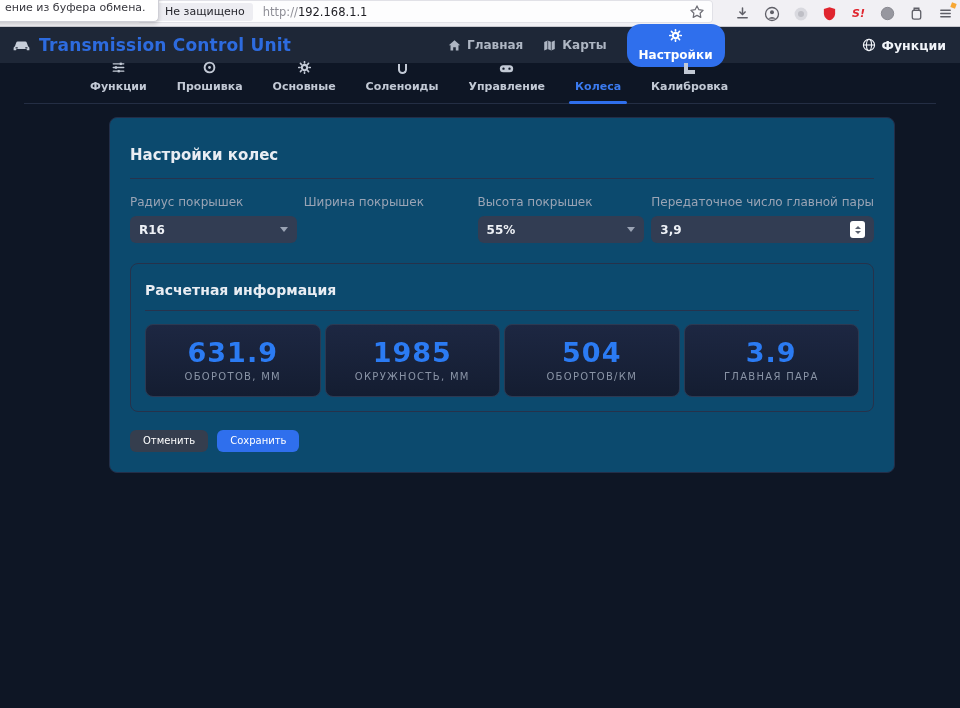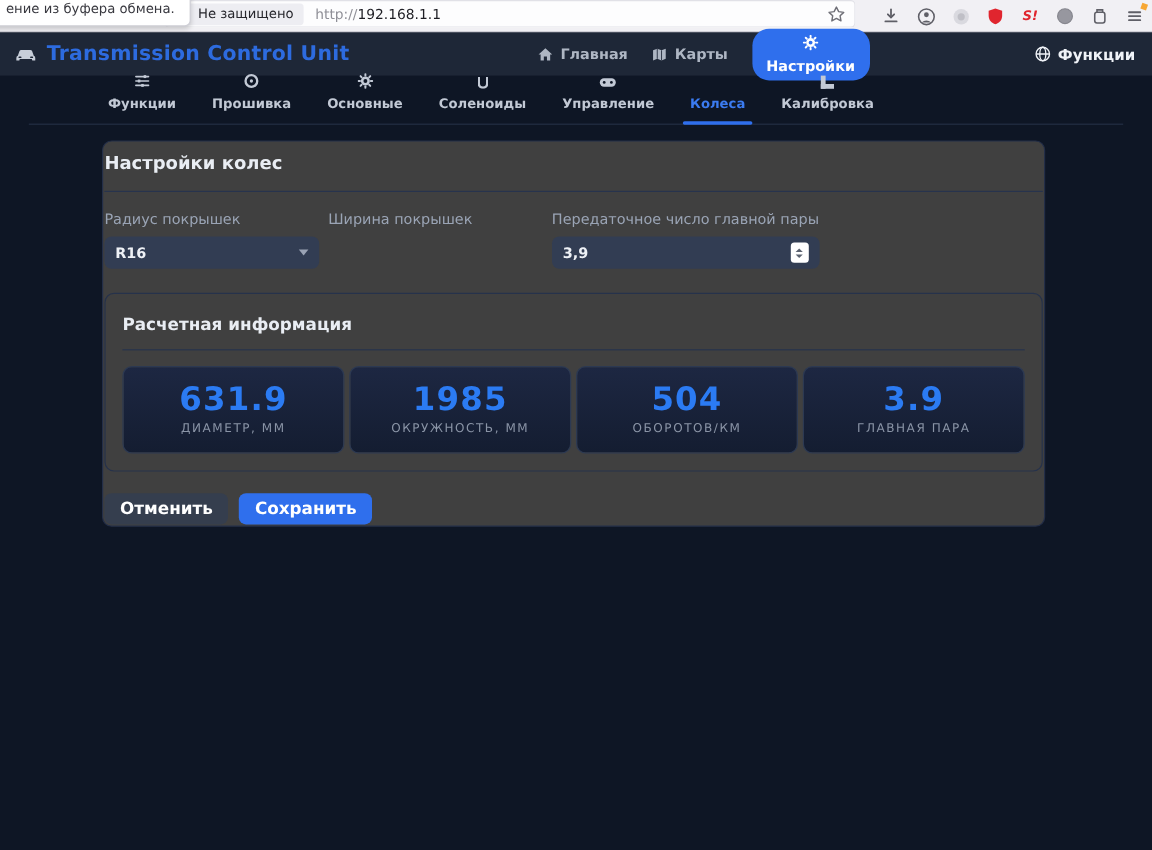--- a/index.html
+++ b/index.html
@@ -39,22 +39,22 @@
   
   .tabsrow { margin:0 24px; height:41px; border-bottom:1px solid #242e44; display:flex; align-items:flex-end;
              gap:30px; padding-left:66px; }
   .tab { display:flex; align-items:center; gap:6px; color:#c2c9d5; font-size:11px; font-weight:700;
          padding-bottom:10px; position:relative; white-space:nowrap;flex-direction:column; }
   .tab.active { color:#3b7bf0;justify-content:center; }
   .tab.active::after { content:""; position:absolute; left:-6px; right:-6px; bottom:-1px; height:3px;
                        background:#2f6fed; border-radius:2px; }
 
   
-  .card { width:786px; margin:13px auto 0 85px; background:#404040; border:1px solid #232e48;
-          border-radius:8px; padding:1px; }
+  .card { width:786px; margin:13px auto 0 109px; background:#0c4a6e; border:1px solid #232e48;
+          border-radius:8px; padding:20px; }
   .card-title { color:#e9edf3; font-size:15px; font-weight:bold; padding:8px 0 14px;
                 border-bottom:1px solid #27334d; margin-bottom:16px; }
   .fields { display:grid; grid-template-columns:repeat(4,1fr); gap:7px; margin-bottom:20px; }
   .field-label { display:block; color:#9aa4b5; font-size:12px; margin-bottom:7px; white-space:nowrap; }
   .select, .numwrap { height:27px; background:#323d53; border-radius:6px; display:flex; align-items:center;
             padding:0 9px; color:#eef1f6; font-size:12px; font-weight:600; justify-content:space-between;text-align:right; }
   .caret { width:0; height:0; border-left:4.5px solid transparent; border-right:4.5px solid transparent;
            border-top:5.5px solid #9aa3b4; }
   .spinner { width:15px; height:17px; background:#ffffff; border-radius:3px; display:flex;
              flex-direction:column; align-items:center; justify-content:center; gap:2px; }
@@ -66,21 +66,21 @@
   .inner-title { color:#e9edf3; font-size:14px; font-weight:bold; padding:4px 0 12px;
                  border-bottom:1px solid #27334d; margin-bottom:13px; }
   .stats { display:grid; grid-template-columns:repeat(4,1fr); gap:4px; }
   .tile { height:73px; border:1px solid #2c3952; border-radius:8px;
           background:linear-gradient(180deg,#1d2742 0%, #141d31 100%);
           display:flex; flex-direction:column; align-items:center; justify-content:center; gap:5px; }
   .tile-num { color:#2b7bf3; font-size:27px; font-weight:bold; letter-spacing:1px; line-height:1; }
   .tile-lbl { color:#8a94a6; font-size:10px; letter-spacing:1.3px; }
 
   .actions { display:flex; gap:9px; }
-  .btn { border:none; border-radius:6px; color:#fff; font-family:inherit; font-size:14px; font-weight:700;
+  .btn { border:none; border-radius:6px; color:#fff; font-family:inherit; font-size:10px; font-weight:400;
          padding:6px 13px; line-height:1; cursor:pointer; }
   .btn-cancel { background:#353e4e; }
   .btn-save { background:#2f6fed; }
 
   svg { display:block; }
   .magnet-u { width:9px; height:10px; border:2.5px solid currentColor; border-top:none;
               border-radius:0 0 7px 7px; }
   .ruler-l { width:11px; height:11px; border-left:4px solid currentColor; border-bottom:4px solid currentColor; }
 </style>
 </head>
@@ -300,37 +300,44 @@
         <span class="field-label">Радиус покрышек</span>
         <div class="select">
           <span>R16</span>
           <span class="caret"></span>
         </div>
       </div>
       <div class="field">
         <span class="field-label">Ширина покрышек</span>
       </div>
       <div class="field">
+        <span class="field-label">Высота покрышек</span>
+        <div class="select">
+          <span>55%</span>
+          <span class="caret"></span>
+        </div>
+      </div>
+      <div class="field">
         <span class="field-label">Передаточное число главной пары</span>
         <div class="numwrap">
           <span>3,9</span>
           <span class="spinner">
               <i class="up"></i>
               <i class="dn"></i>
             </span>
         </div>
       </div>
     </div>
 
     <div class="inner-card">
       <div class="inner-title">Расчетная информация</div>
       <div class="stats">
         <div class="tile">
           <span class="tile-num">631.9</span>
-          <span class="tile-lbl">ДИАМЕТР, ММ</span>
+          <span class="tile-lbl">ОБОРОТОВ, ММ</span>
         </div>
         <div class="tile">
           <span class="tile-num">1985</span>
           <span class="tile-lbl">ОКРУЖНОСТЬ, ММ</span>
         </div>
         <div class="tile">
           <span class="tile-num">504</span>
           <span class="tile-lbl">ОБОРОТОВ/КМ</span>
         </div>
         <div class="tile">

